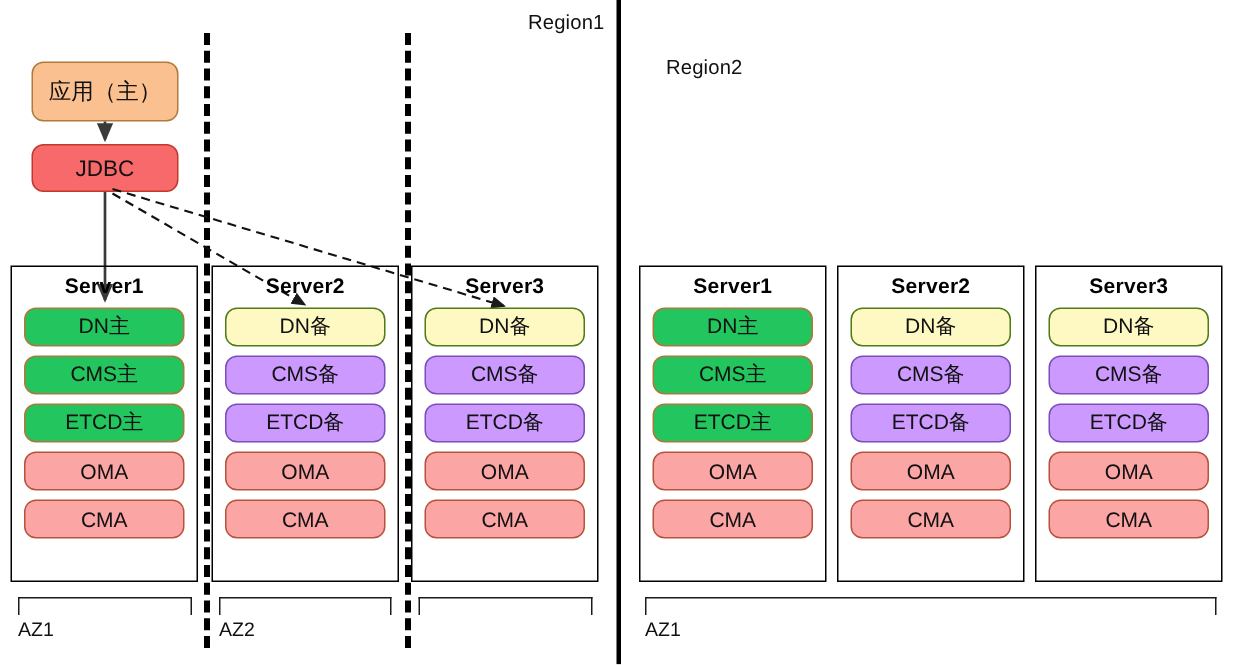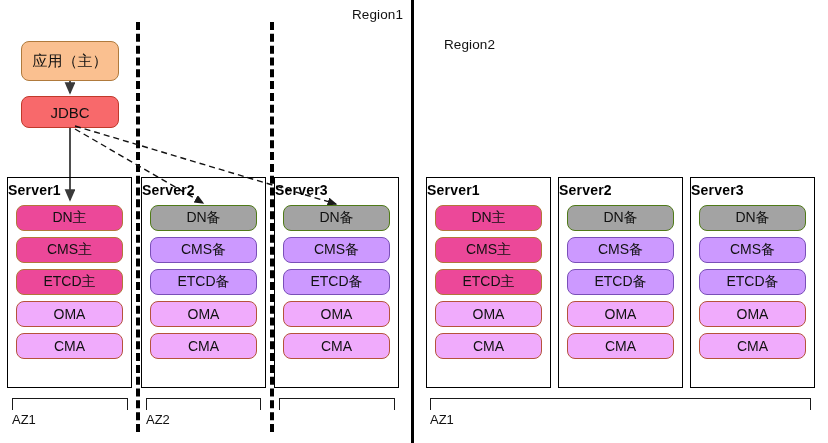--- a/index.html
+++ b/index.html
@@ -83,21 +83,21 @@
     border: 1.6px solid #000000;
     background: transparent;
     top: 177px;
     height: 211px;
     width: 125px;
   }
   .server-title {
     position: absolute;
     left: 0; right: 0;
     top: 4px;
-    text-align: left;
+    text-align: center;
     font-size: 14px;
     font-weight: bold;
     color: #000000;
     letter-spacing: 0.2px;
   }
   .comp-list {
     position: absolute;
     left: 8px; right: 8px;
     top: 27px;
   }
@@ -107,24 +107,24 @@
     border-radius: 8px;
     border: 1.3px solid #7a5a2e;
     box-sizing: border-box;
     display: flex;
     align-items: center;
     justify-content: center;
     font-size: 14px;
     color: #111111;
     white-space: nowrap;
   }
-  .c-orange { background: #ec4899; border-color: #b2763a; }
-  .c-green  { background: #a3a3a3; border-color: #4f7a18; }
+  .c-orange { background: #22c55e; border-color: #b2763a; }
+  .c-green  { background: #fef9c3; border-color: #4f7a18; }
   .c-purple { background: #CC99FF; border-color: #7a4fb8; }
-  .c-salmon { background: #f0abfc; border-color: #b5533c; }
+  .c-salmon { background: #fca5a5; border-color: #b5533c; }
 
   
   #r1-server1 { left: 7px; }
   #r1-server2 { left: 141px; }
   #r1-server3 { left: 274px; }
   
   #r2-server1 { left: 426px; }
   #r2-server2 { left: 558px; }
   #r2-server3 { left: 690px; }
 

